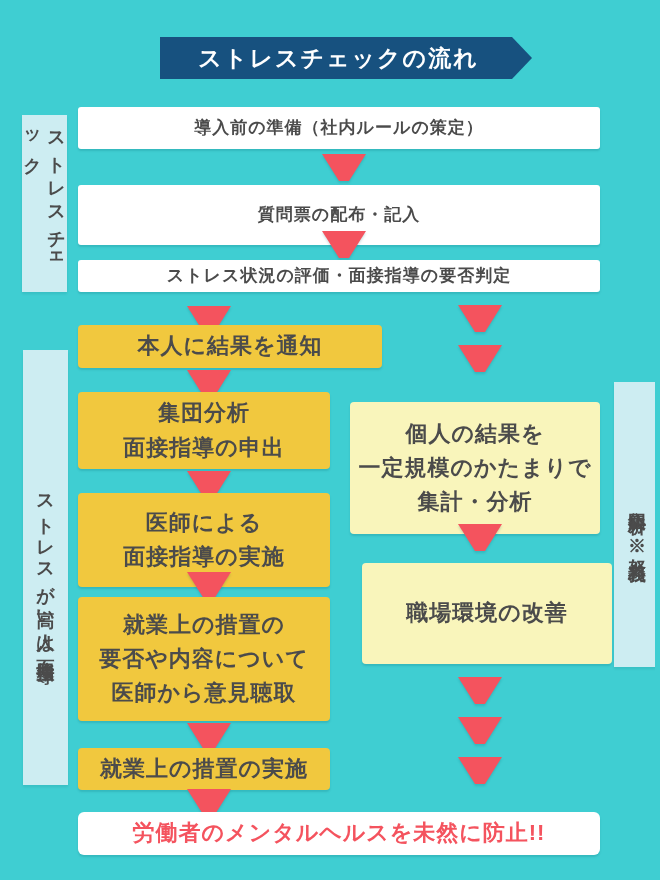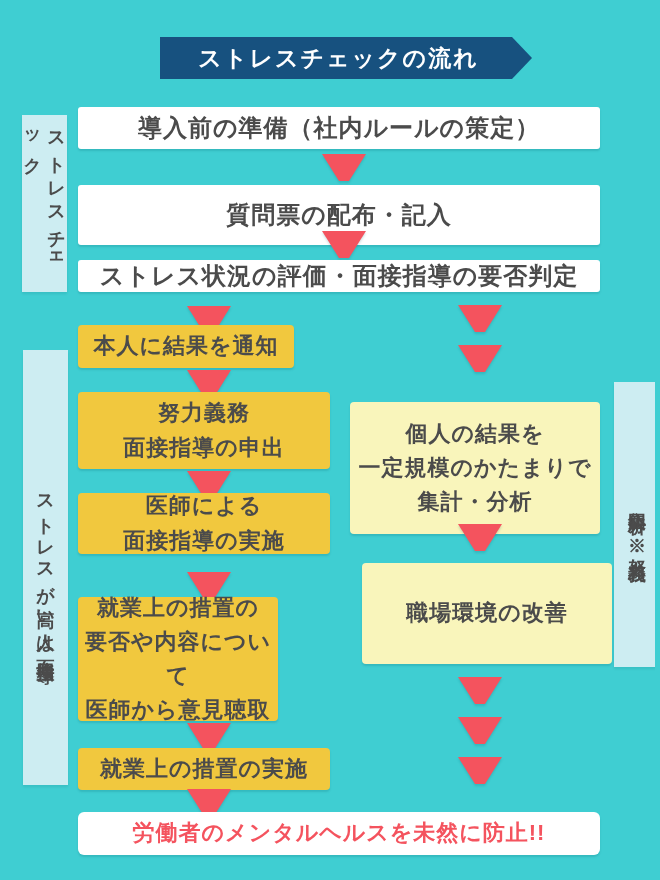--- a/index.html
+++ b/index.html
@@ -35,21 +35,21 @@
     position:absolute;
     display:flex;align-items:center;justify-content:center;
     text-align:center;
     font-weight:700;color:var(--ink);
     line-height:1.55;
     white-space:pre-line;
     box-shadow:0 2px 2px rgba(0,90,100,.18);
   }
   .box-white{
     background:#ffffff;border-radius:3px;
-    font-size:24px;letter-spacing:1px;
+    font-size:17px;letter-spacing:1px;
   }
   .box-yellow{
     background:var(--yellow);border-radius:4px;
     font-size:22px;letter-spacing:1px;
   }
   .box-lightyellow{
     background:var(--lightyellow);border-radius:4px;
     font-size:22px;letter-spacing:1px;
   }
   .box-outcome{
@@ -89,32 +89,32 @@
 
   <div class="box box-white" style="left:68px;top:97px;width:522px;height:42px;">導入前の準備（社内ルールの策定）</div>
   <div class="arrow" style="left:312px;top:144px;"></div>
 
   <div class="box box-white" style="left:68px;top:175px;width:522px;height:60px;">質問票の配布・記入</div>
   <div class="arrow" style="left:312px;top:221px;"></div>
 
   <div class="box box-white" style="left:68px;top:250px;width:522px;height:32px;">ストレス状況の評価・面接指導の要否判定</div>
 
   <div class="arrow" style="left:177px;top:296px;"></div>
-  <div class="box box-yellow" style="left:68px;top:315px;width:216px;height:43px;">本人に結果を通知</div>
+  <div class="box box-yellow" style="left:68px;top:315px;width:304px;height:43px;">本人に結果を通知</div>
 
   <div class="arrow" style="left:177px;top:360px;"></div>
-  <div class="box box-yellow" style="left:68px;top:382px;width:252px;height:77px;">努力義務
+  <div class="box box-yellow" style="left:68px;top:382px;width:252px;height:77px;">集団分析
 面接指導の申出</div>
 
   <div class="arrow" style="left:177px;top:461px;"></div>
-  <div class="box box-yellow" style="left:68px;top:483px;width:252px;height:61px;">医師による
+  <div class="box box-yellow" style="left:68px;top:483px;width:252px;height:94px;">医師による
 面接指導の実施</div>
 
   <div class="arrow" style="left:177px;top:562px;"></div>
-  <div class="box box-yellow" style="left:68px;top:587px;width:200px;height:124px;">就業上の措置の
+  <div class="box box-yellow" style="left:68px;top:587px;width:252px;height:124px;">就業上の措置の
 要否や内容について
 医師から意見聴取</div>
 
   <div class="arrow" style="left:177px;top:713px;"></div>
   <div class="box box-yellow" style="left:68px;top:738px;width:252px;height:42px;">就業上の措置の実施</div>
 
   <div class="arrow" style="left:177px;top:779px;"></div>
 
   <div class="arrow" style="left:448px;top:295px;"></div>
   <div class="arrow" style="left:448px;top:335px;"></div>

